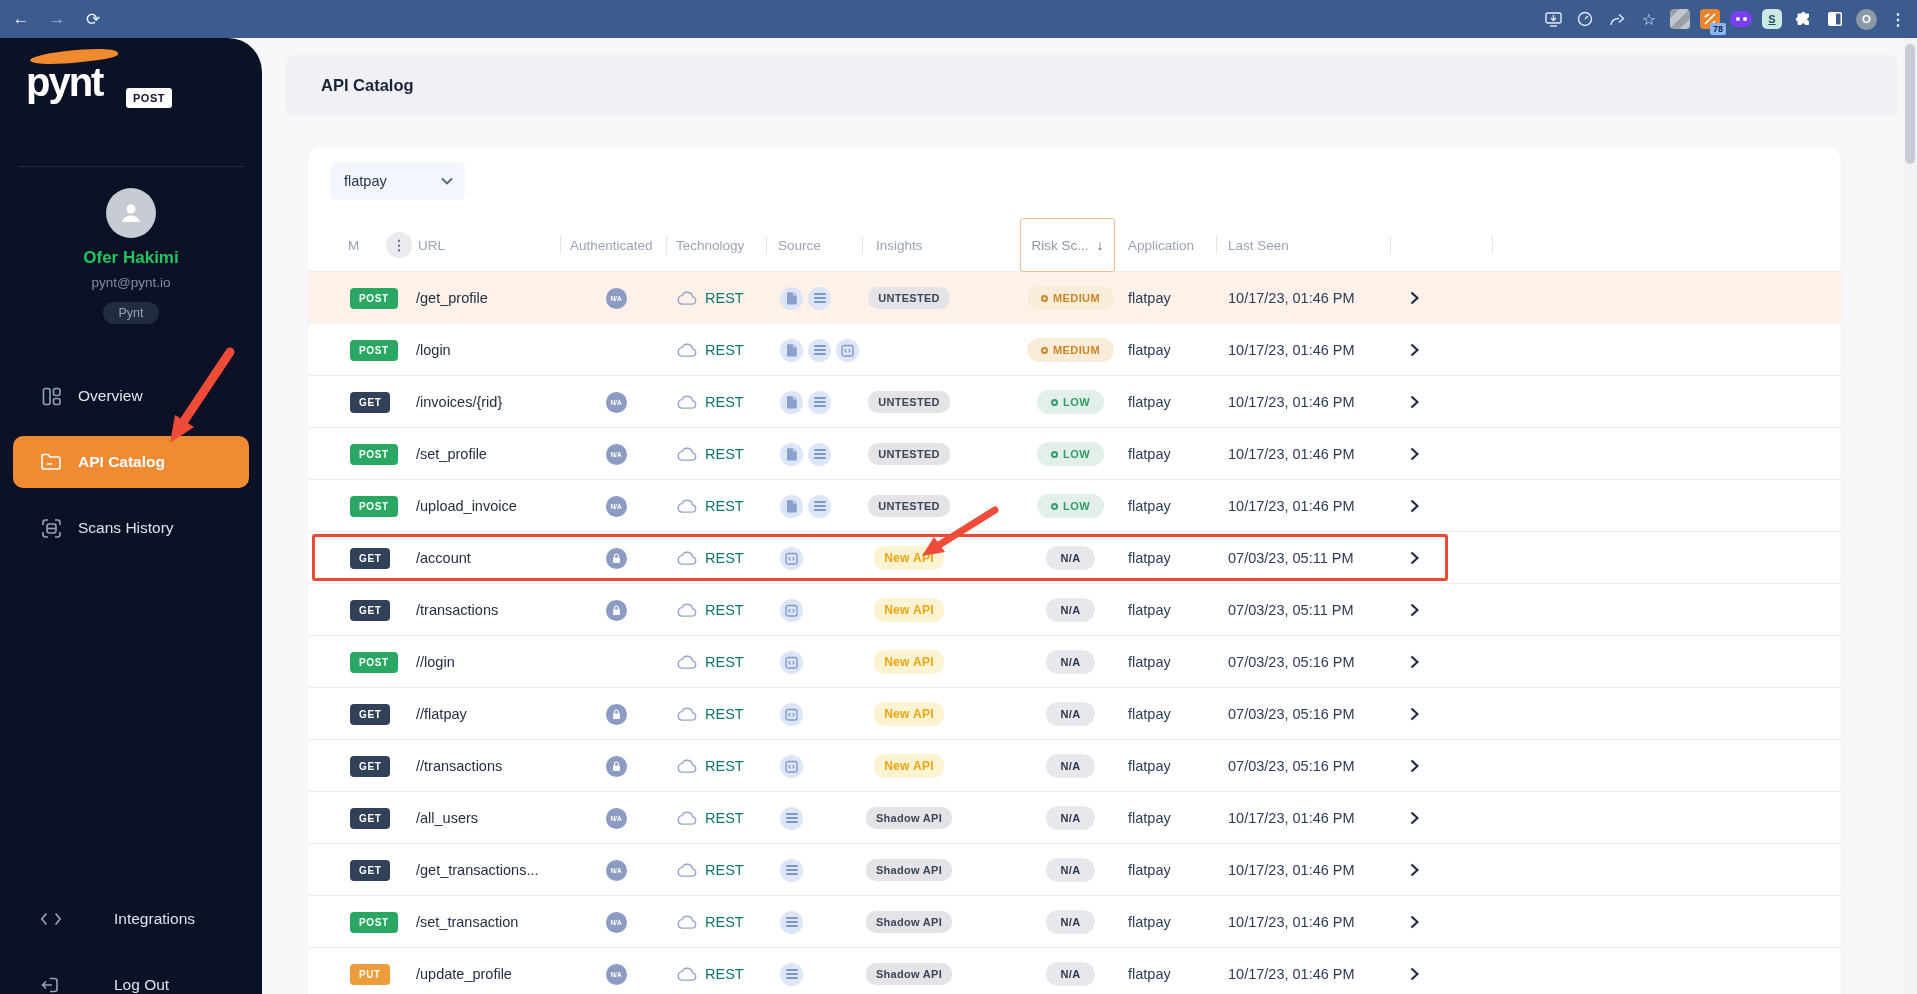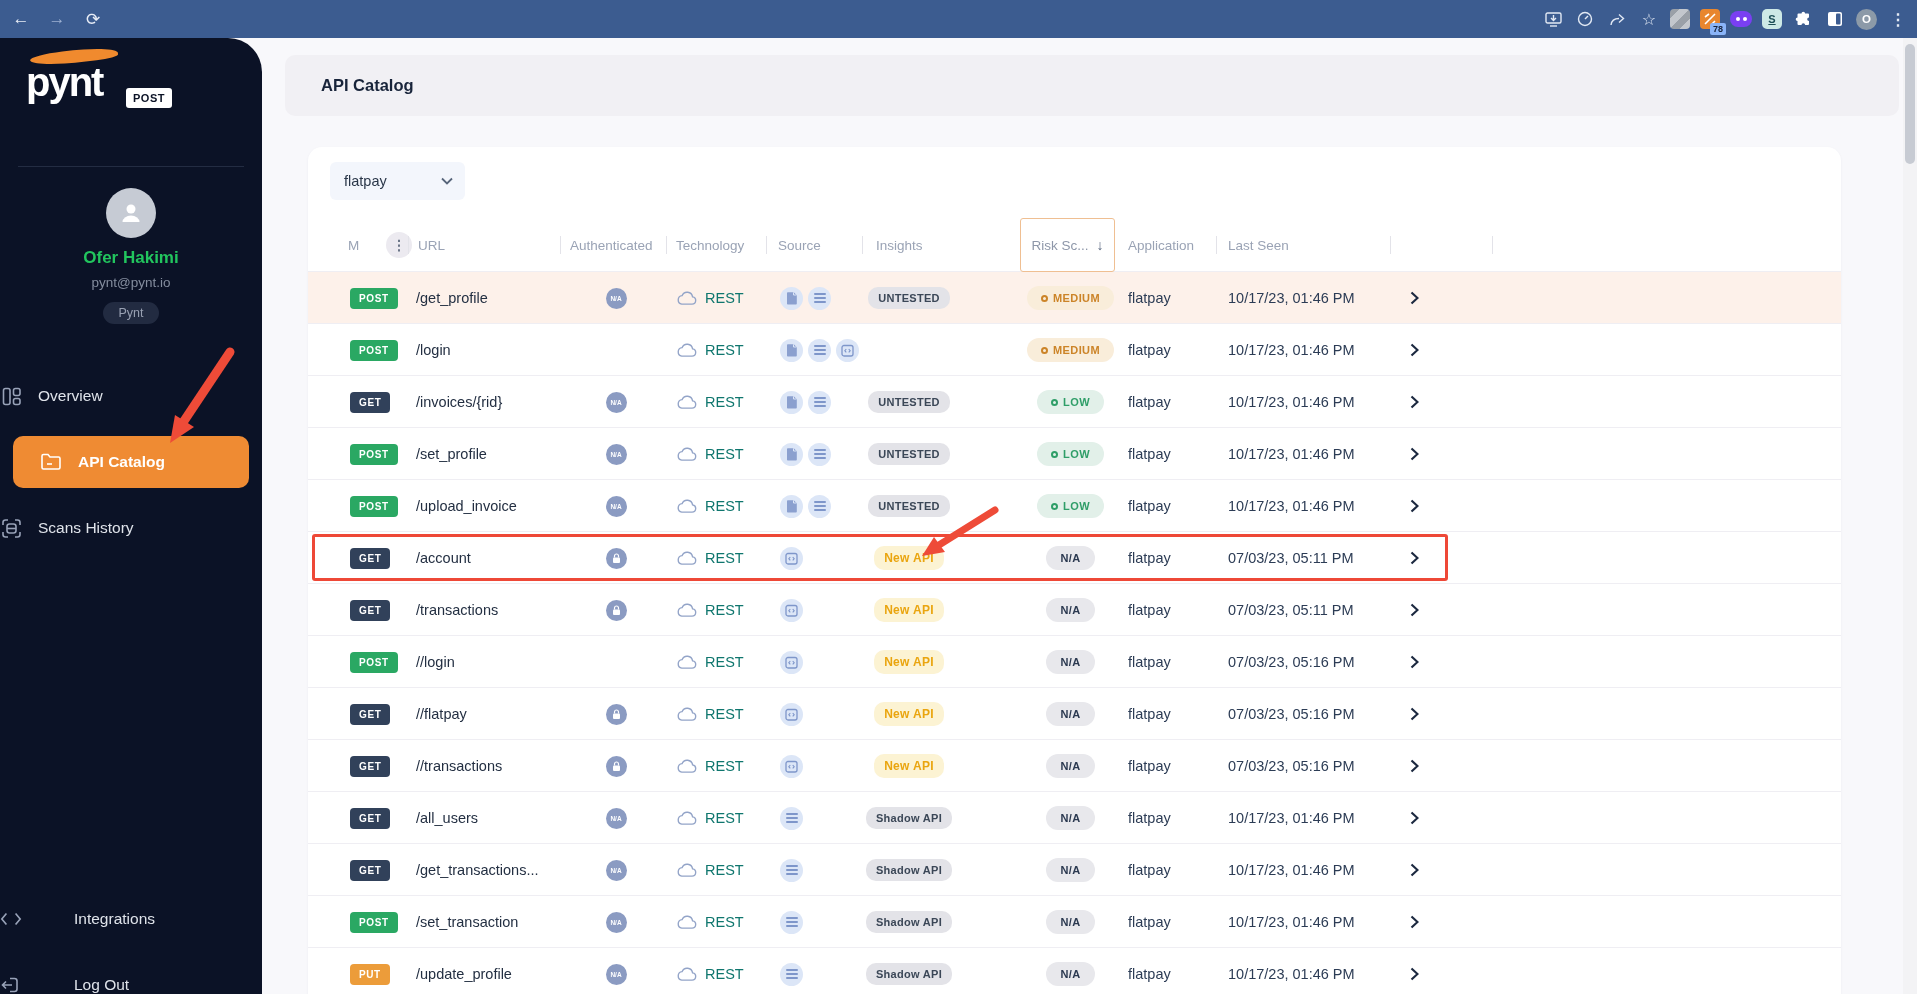--- a/index.html
+++ b/index.html
@@ -30,21 +30,21 @@
   .logo-word { position:absolute; left:26px; top:24px; color:#fff; font-size:40px; font-weight:bold; letter-spacing:-2px; line-height:40px; }
   .logo-swoosh { position:absolute; left:30px; top:12px; width:88px; height:13px; background:#f08a2e; border-radius:60% 100% 40% 100%; transform:rotate(-7deg); }
   .beta-badge { position:absolute; left:126px; top:50px; background:#fff; color:#0b1226; font-size:11px; font-weight:800; padding:4px 7px; border-radius:3px; letter-spacing:.5px; }
   .side-divider { position:absolute; left:18px; top:128px; width:226px; height:1px; background:#232c42; }
   .user-block { position:absolute; left:0; top:150px; width:262px; text-align:center; }
   .user-avatar { width:50px; height:50px; border-radius:50%; background:#c6cbd4; margin:0 auto 10px; display:flex; align-items:center; justify-content:center; }
   .user-name { color:#22c55e; font-size:17px; font-weight:bold; margin-bottom:7px; }
   .user-email { color:#848d9e; font-size:13.5px; margin-bottom:12px; }
   .org-badge { display:inline-block; background:#222b41; color:#99a1b3; font-size:12.5px; padding:4px 15px; border-radius:12px; }
   .nav-list { position:absolute; left:0; top:332px; width:262px; }
-  .nav-item { position:relative; height:52px; margin-bottom:14px; display:flex; align-items:center; cursor:pointer; color:#dfe3ea; font-size:15.5px; }
+  .nav-item { position:relative; height:52px; margin-bottom:14px; display:flex; align-items:center; padding-left:40px; cursor:pointer; color:#dfe3ea; font-size:15.5px; }
   .nav-item .ni-icon { width:22px; height:22px; margin-right:16px; display:flex; align-items:center; justify-content:center; }
   .nav-item.active { background:#ef8b33; margin-left:13px; margin-right:13px; padding-left:27px; border-radius:10px; color:#fff; font-weight:bold; }
   .foot-list { position:absolute; left:0; top:855px; width:262px; }
   .foot-list .nav-item { margin-bottom:14px;gap:36px; }
 
   
   .main { position:absolute; left:262px; top:38px; width:1643px; height:956px; background:#f8f8fb; }
   .header-panel { position:absolute; left:23px; top:17px; width:1614px; height:61px; background:#f1f0f4; border-radius:10px; display:flex; align-items:center; }
   .page-title { margin-left:36px; font-size:16.5px; font-weight:bold; color:#18243a; }
 

